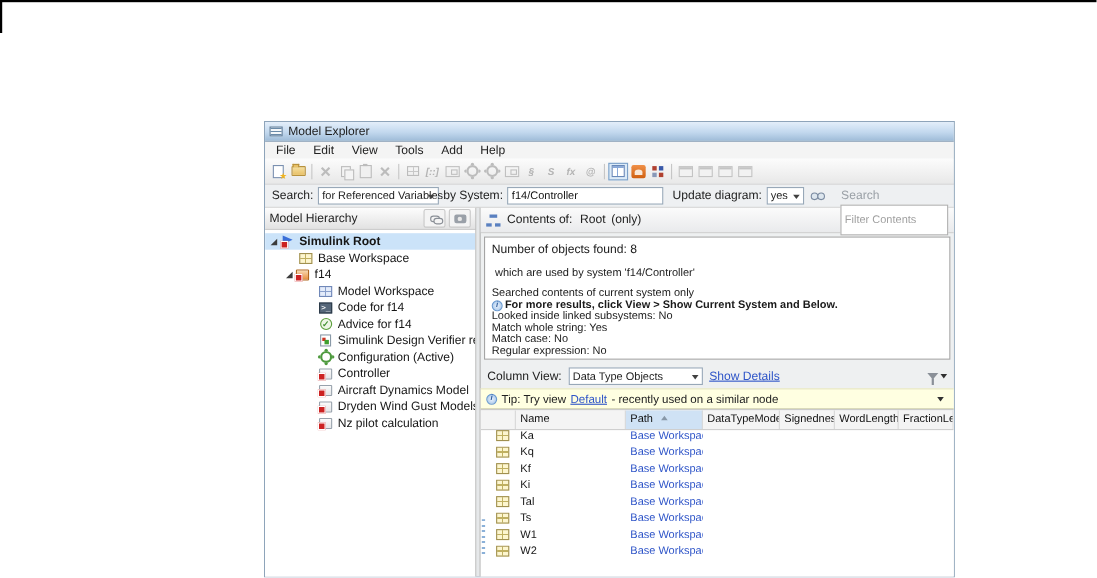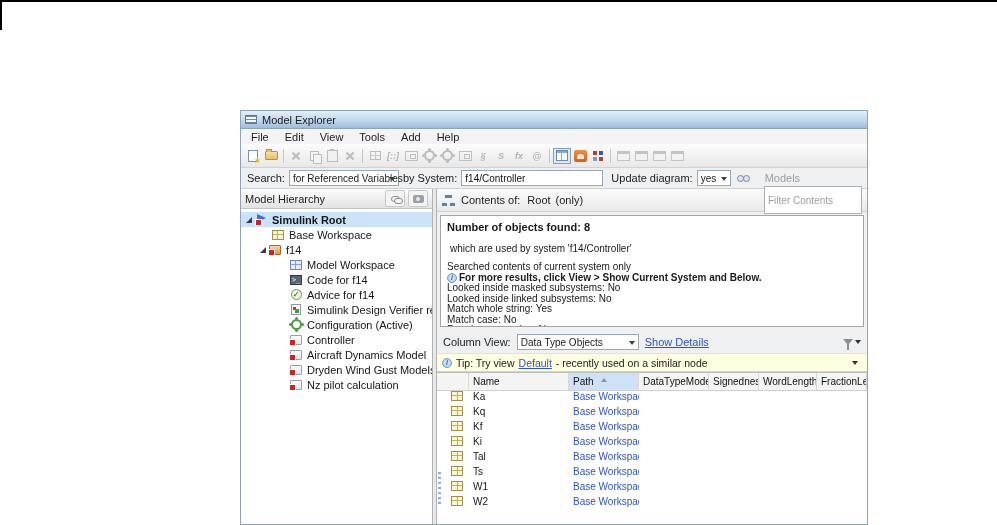--- a/index.html
+++ b/index.html
@@ -134,21 +134,21 @@
   .ic-hier:before{content:"";position:absolute;left:3px;top:0;width:7px;height:3px;background:#5a80c0;}
   .ic-hier:after{content:"";position:absolute;left:0;bottom:0;width:5px;height:3px;background:#5a80c0;
       box-shadow:8px 0 0 #5a80c0;}
   .hdr-strong{margin-left:2px;}
   .filter-input{margin-left:auto;width:98px;height:28px;border:1px solid #b0b0b0;font-size:10px;
       padding:0 3px;box-sizing:border-box;font-family:"Liberation Sans",sans-serif;color:#333;}
   .filter-input::placeholder{color:#a0a0a0;}
 
   .info-box{margin:3px 3px 4px 3px;background:#fff;border:1px solid #a5a5a5;padding:4px 6px;
       font-size:10px;color:#1a1a1a;height:112px;box-sizing:border-box;overflow:hidden;}
-  .info-title{font-size:11px;font-weight:bold;margin:1px 0 11px 0;}
+  .info-title{font-size:11px;font-weight:normal;margin:1px 0 11px 0;}
   .info-used{margin:0 0 7px 3px;}
   .info-line{line-height:10.5px;}
   .info-bold{font-weight:bold;display:flex;align-items:center;gap:2px;line-height:11px;}
   .info-icon{width:10px;height:10px;flex:0 0 10px;border-radius:50%;background:radial-gradient(#eaf2fc,#9cc0e8);
       border:1px solid #6a9ad0;box-sizing:border-box;color:#2a5a9a;font-size:7px;font-weight:bold;
       font-style:italic;text-align:center;line-height:8px;}
 
   .colview-row{height:22px;flex:0 0 22px;display:flex;align-items:center;gap:6px;padding:0 6px;font-size:11px;color:#222;}
   .link{color:#2f55c8;text-decoration:underline;cursor:pointer;}
   .funnel-btn{margin-left:auto;display:flex;align-items:center;gap:2px;}
@@ -283,21 +283,21 @@
     <span class="combo" style="width:110px;">
       <span>for Referenced Variables</span>
     </span>
     <span>by System:</span>
     <input class="text-input" style="width: 142px;" value="f14/Controller">
     <span style="margin-left:4px;">Update diagram:</span>
     <span class="combo" style="width:34px;">
       <span>yes</span>
     </span>
     <span class="ic-binoc"></span>
-    <span class="search-disabled">Models</span>
+    <span class="search-disabled">Search</span>
   </div>
 
   <div class="main">
 
     <div class="left-panel">
       <div class="panel-header">
         <span>Model Hierarchy</span>
         <span class="ph-buttons">
           <span class="ph-btn">
               <span class="ic-link"></span>
@@ -405,21 +405,20 @@
       </div>
 
       <div class="info-box">
         <div class="info-title">Number of objects found: 8</div>
         <div class="info-line info-used">which are used by system 'f14/Controller'</div>
         <div class="info-line">Searched contents of current system only</div>
         <div class="info-bold">
           <span class="info-icon">i</span>
           <span>For more results, click View &gt; Show Current System and Below.</span>
         </div>
-        <div class="info-line">Looked inside masked subsystems: No</div>
         <div class="info-line">Looked inside linked subsystems: No</div>
         <div class="info-line">Match whole string: Yes</div>
         <div class="info-line">Match case: No</div>
         <div class="info-line">Regular expression: No</div>
       </div>
 
       <div class="colview-row">
         <span>Column View:</span>
         <span class="combo" style="width:122px;">
           <span>Data Type Objects</span>

